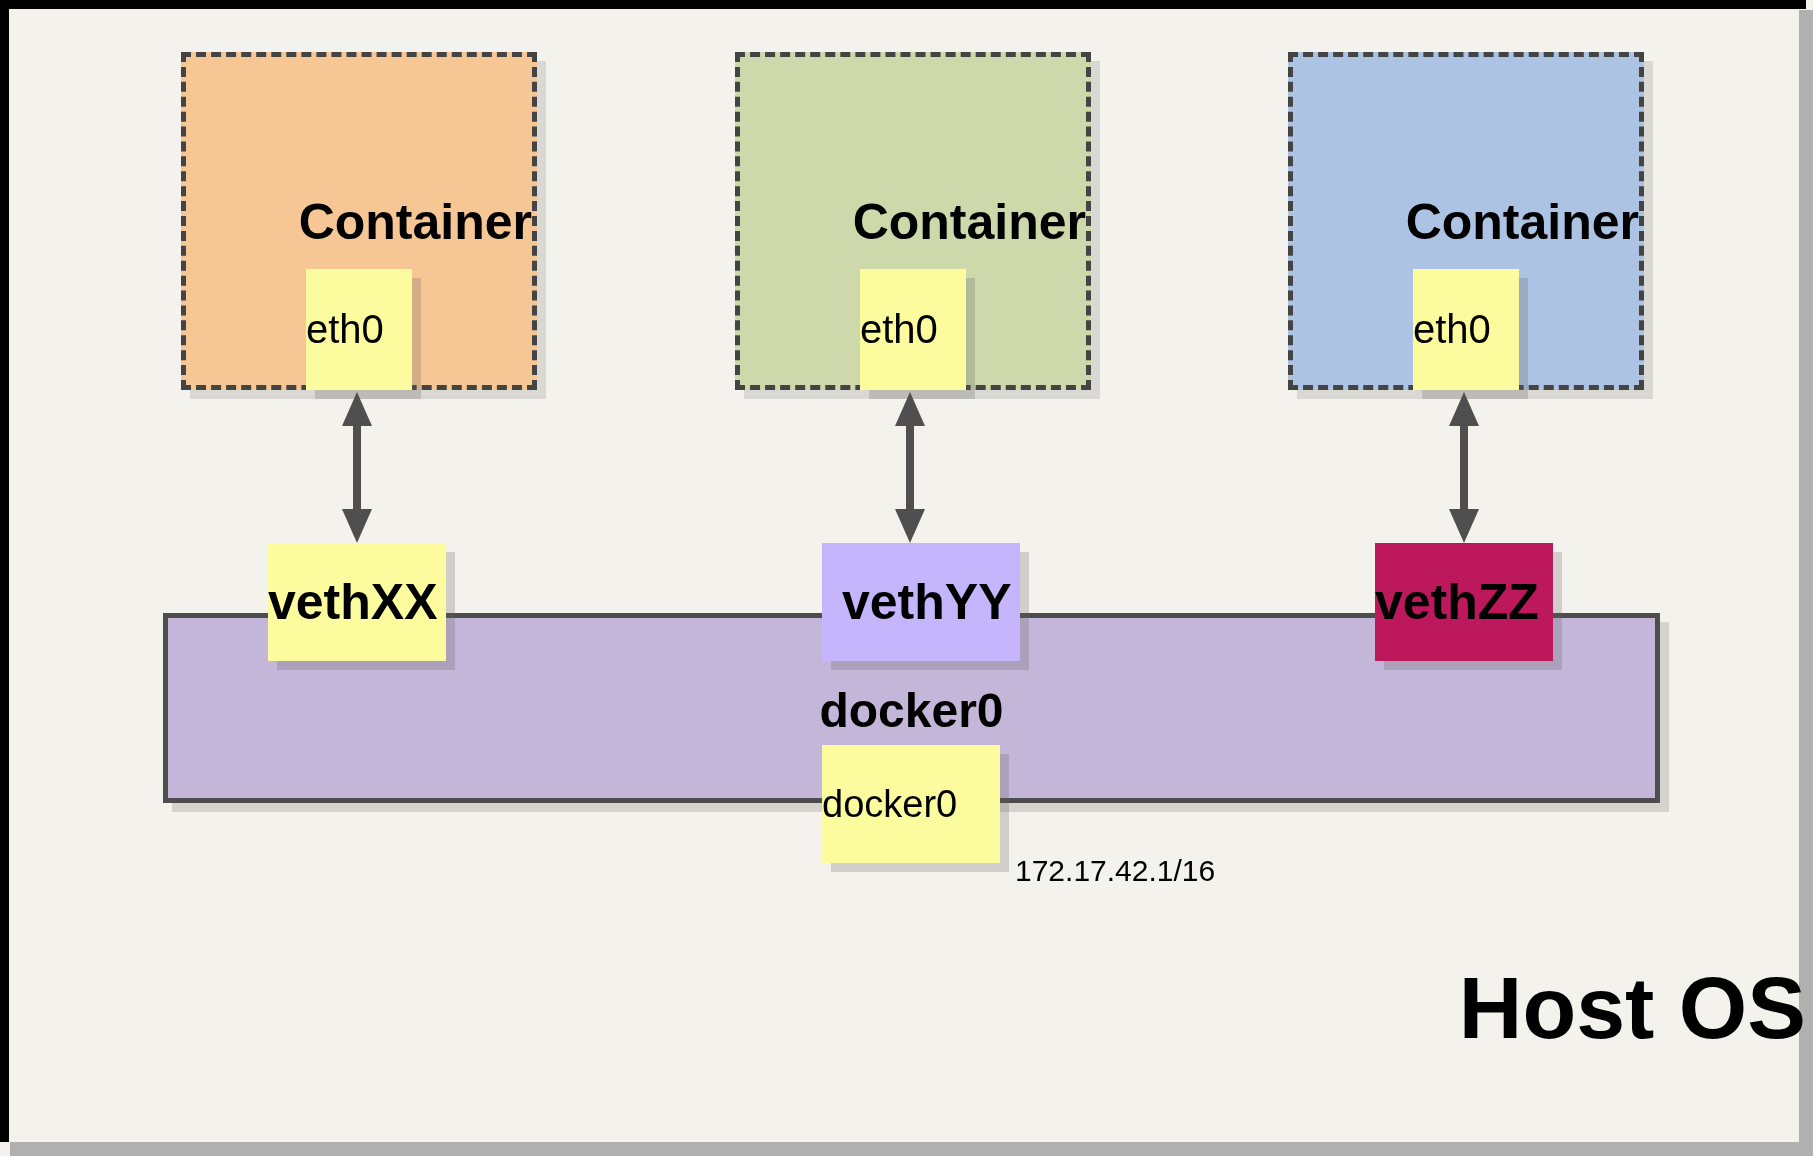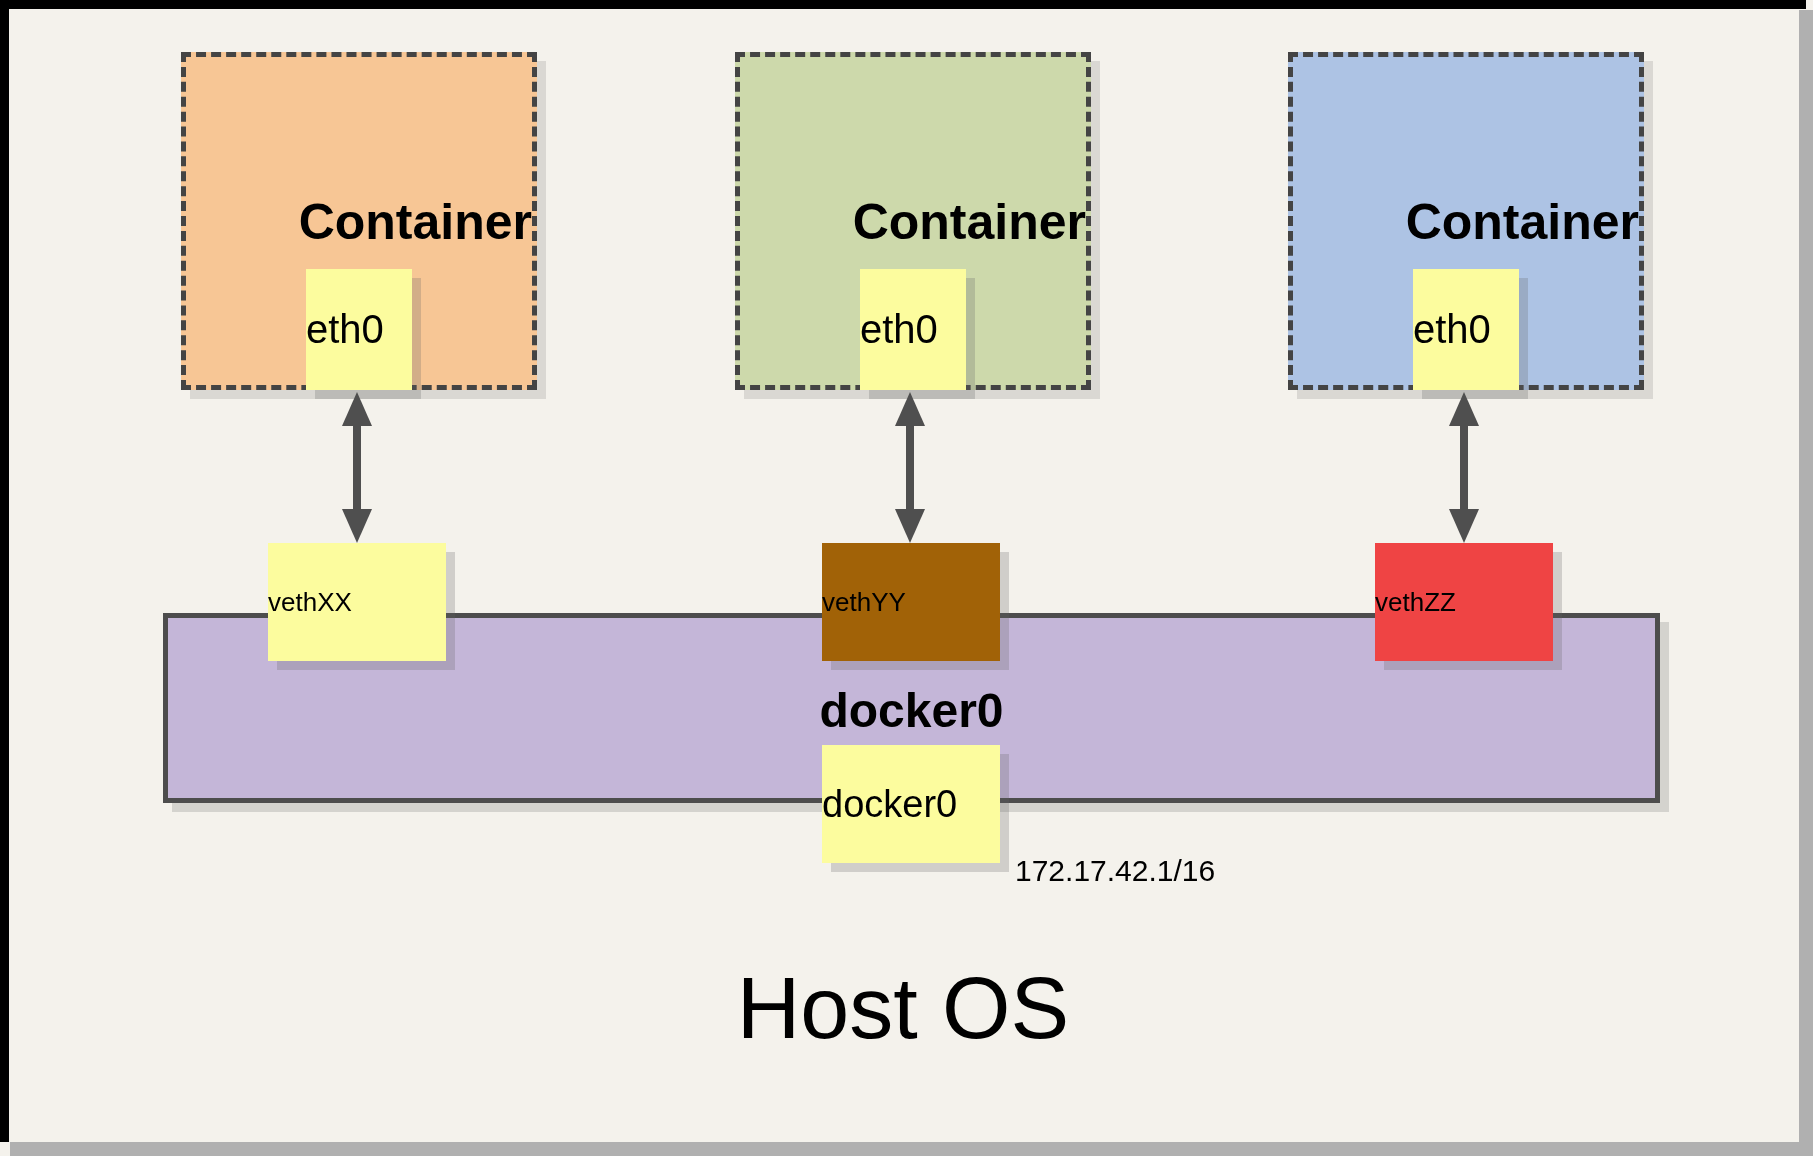--- a/index.html
+++ b/index.html
@@ -72,22 +72,23 @@
     bottom: -5px;
     width: 106px;
     height: 121px;
     font-size: 40px;
   }
   .veth-box {
     position: absolute;
     top: 543px;
     width: 178px;
     height: 118px;
-    font-size: 26px;
+    font-size: 50px;
     z-index: 3;
+    font-weight: bold;
   }
   .veth-box.v1 { left: 268px; }
   .veth-box.v2 { left: 822px; }
   .veth-box.v3 { left: 1375px; }
 
   .docker0-box {
     position: absolute;
     left: 822px;
     top: 745px;
     width: 178px;
@@ -127,23 +128,24 @@
     font-size: 30px;
     line-height: 1.2;
     z-index: 3;
   }
 
   .host-label {
     position: absolute;
     left: 0;
     top: 960px;
     width: 1806px;
-    text-align: center;
+    text-align: right;
     font-size: 88px;
     line-height: 1.1;
+    font-weight: bold;
   }
 
   
   .arrow {
     position: absolute;
     top: 391px;
     width: 44px;
     height: 153px;
     z-index: 2;
   }
@@ -197,24 +199,24 @@
   <polygon points="22,1 7,35 37,35"></polygon>
   <polygon points="22,152 7,118 37,118"></polygon>
 </svg>
 
 <div class="bridge-band" style="background: rgb(196, 182, 216);"></div>
 <div class="bridge-label">docker0</div>
 
 <div class="veth-box v1 note" style="background: rgb(252, 252, 158);">
   <span>vethXX</span>
 </div>
-<div class="veth-box v2 note" style="background: #a16207;">
+<div class="veth-box v2 note" style="background: #c4b5fd; padding-left: 20px;">
   <span>vethYY</span>
 </div>
-<div class="veth-box v3 note" style="background: #ef4444;">
+<div class="veth-box v3 note" style="background: #be185d;">
   <span>vethZZ</span>
 </div>
 
 <div class="docker0-box note" style="background: rgb(252, 252, 158);">
   <span>docker0</span>
 </div>
 
 <div class="ip-text">172.17.42.1/16</div>
 
 <div class="host-label">Host OS</div>

